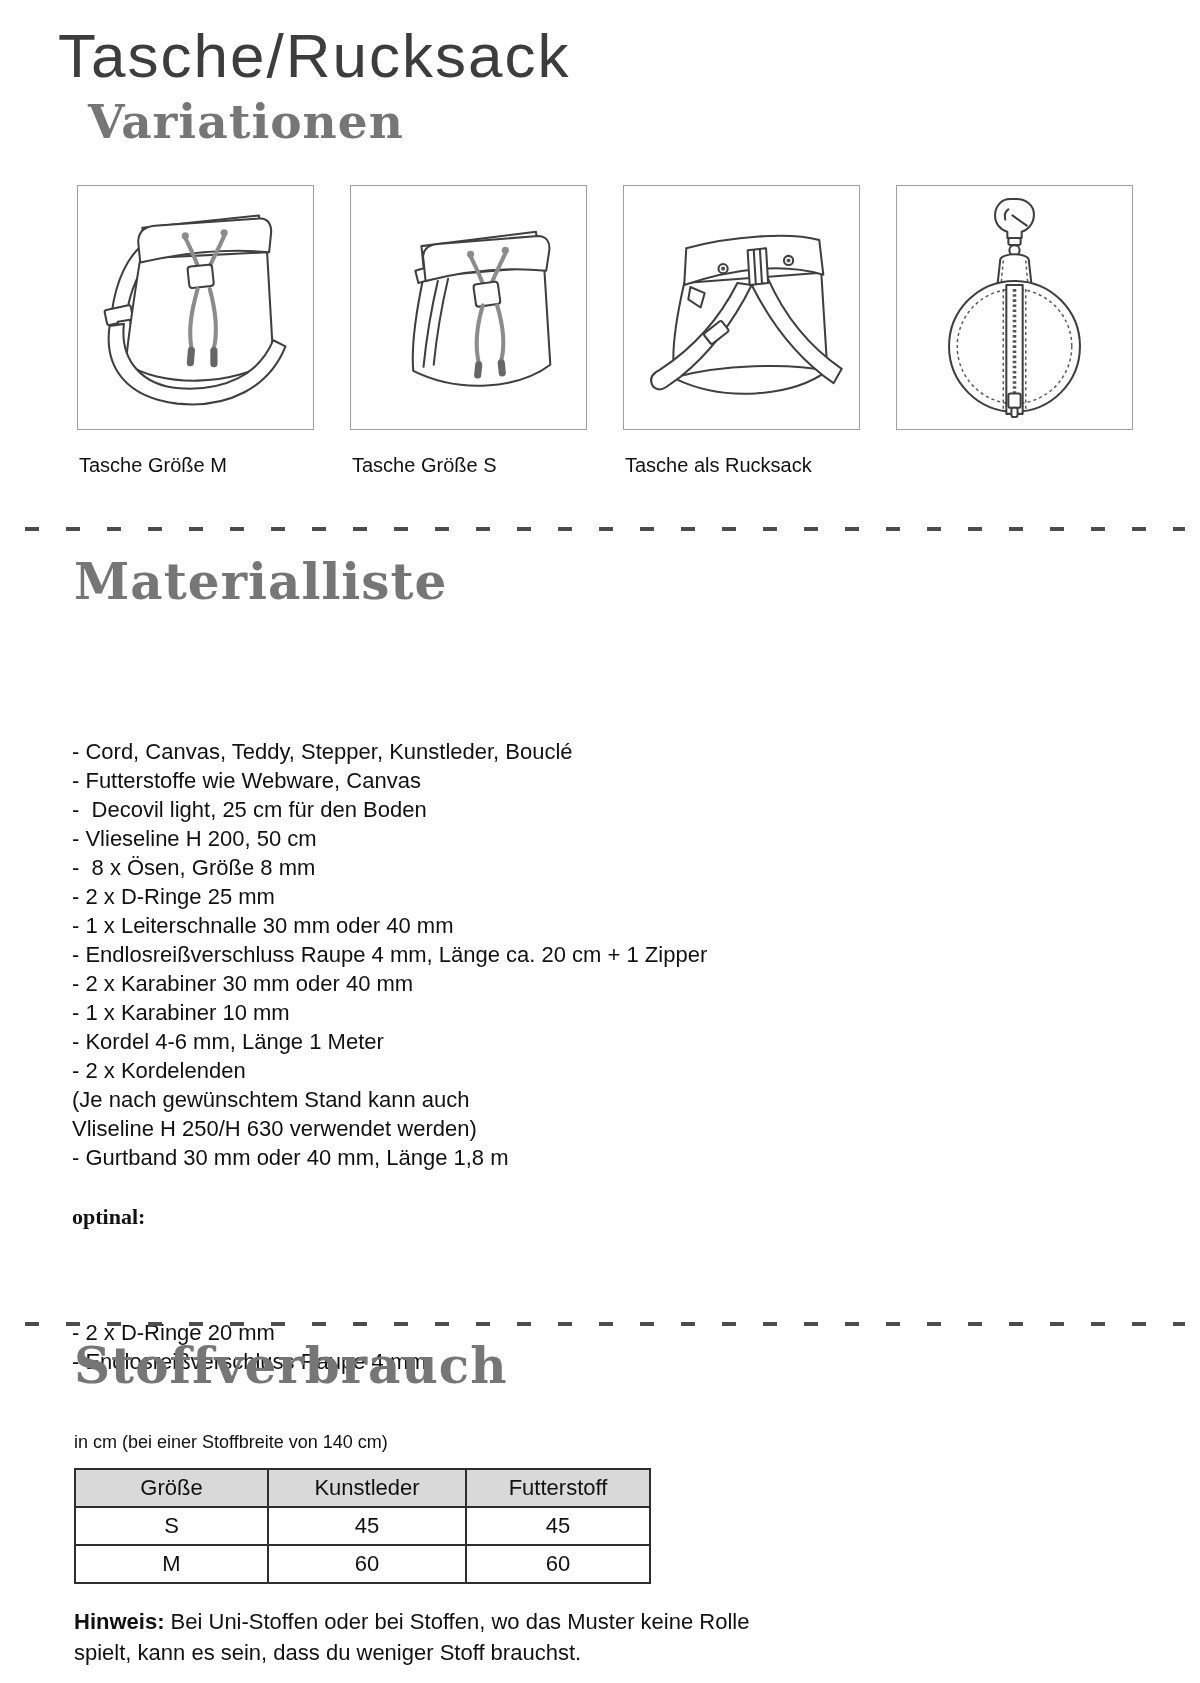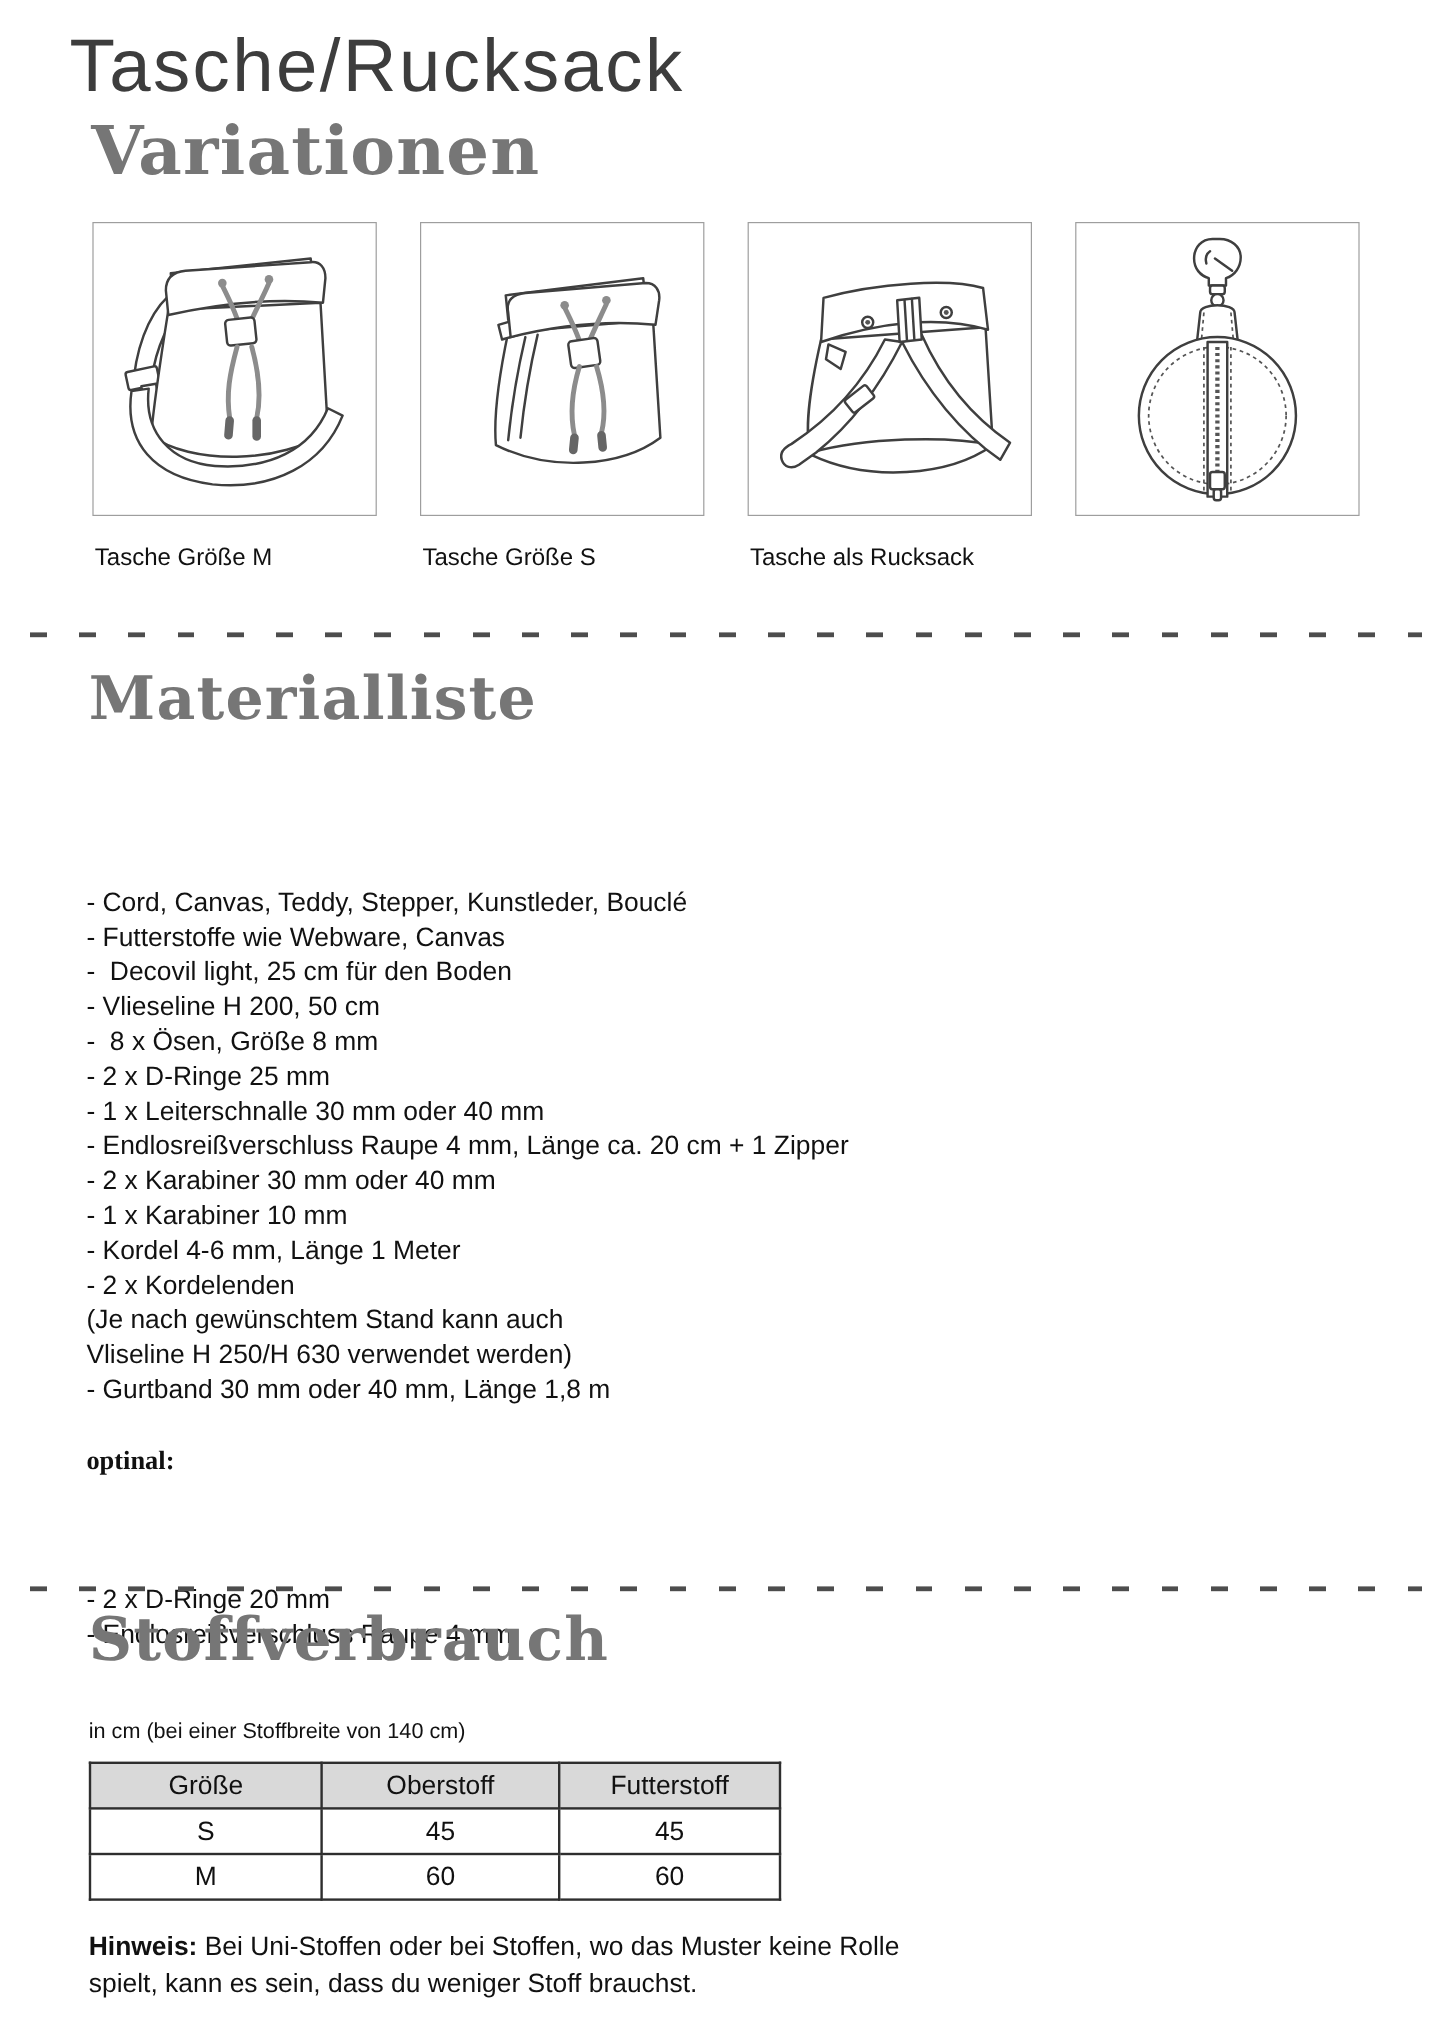--- a/index.html
+++ b/index.html
@@ -10,21 +10,21 @@
   .abs{position:absolute;}
   
   .page-title{
     left:58px;top:20px;font-size:62px;font-weight:300;letter-spacing:2px;
     color:#3d3d3d;font-family:"Liberation Sans",sans-serif;white-space:nowrap;
   }
   .display-heading{
     font-family:"DejaVu Serif","Liberation Serif",serif;font-weight:700;
     color:#767676;letter-spacing:1px;white-space:nowrap;line-height:1.1;
   }
-  #variations-heading{left:76px;top:96px;font-size:56px;text-align:right;}
+  #variations-heading{left:88px;top:96px;font-size:47px;text-align:right;}
   #materials-heading{left:74px;top:554px;font-size:50px;}
   #fabric-heading{left:74px;top:1338px;font-size:50px;}
   
   .dash-divider{
     left:25px;width:1160px;height:4px;
     background:repeating-linear-gradient(90deg,#4d4d4d 0 14px,transparent 14px 41px);
   }
   #divider-1{top:527px;}
   #divider-2{top:1322px;}
   
@@ -203,21 +203,21 @@
 
 <table class="abs" id="fabric-table">
   <colgroup>
       <col style="width:193px">
       <col style="width:198px">
       <col style="width:184px">
     </colgroup>
   <thead>
     <tr>
         <th>Größe</th>
-        <th>Oberstoff</th>
+        <th>Kunstleder</th>
         <th>Futterstoff</th>
       </tr>
   </thead>
   <tbody>
       <tr>
         <td>S</td>
         <td>45</td>
         <td>45</td>
       </tr>
       <tr>

